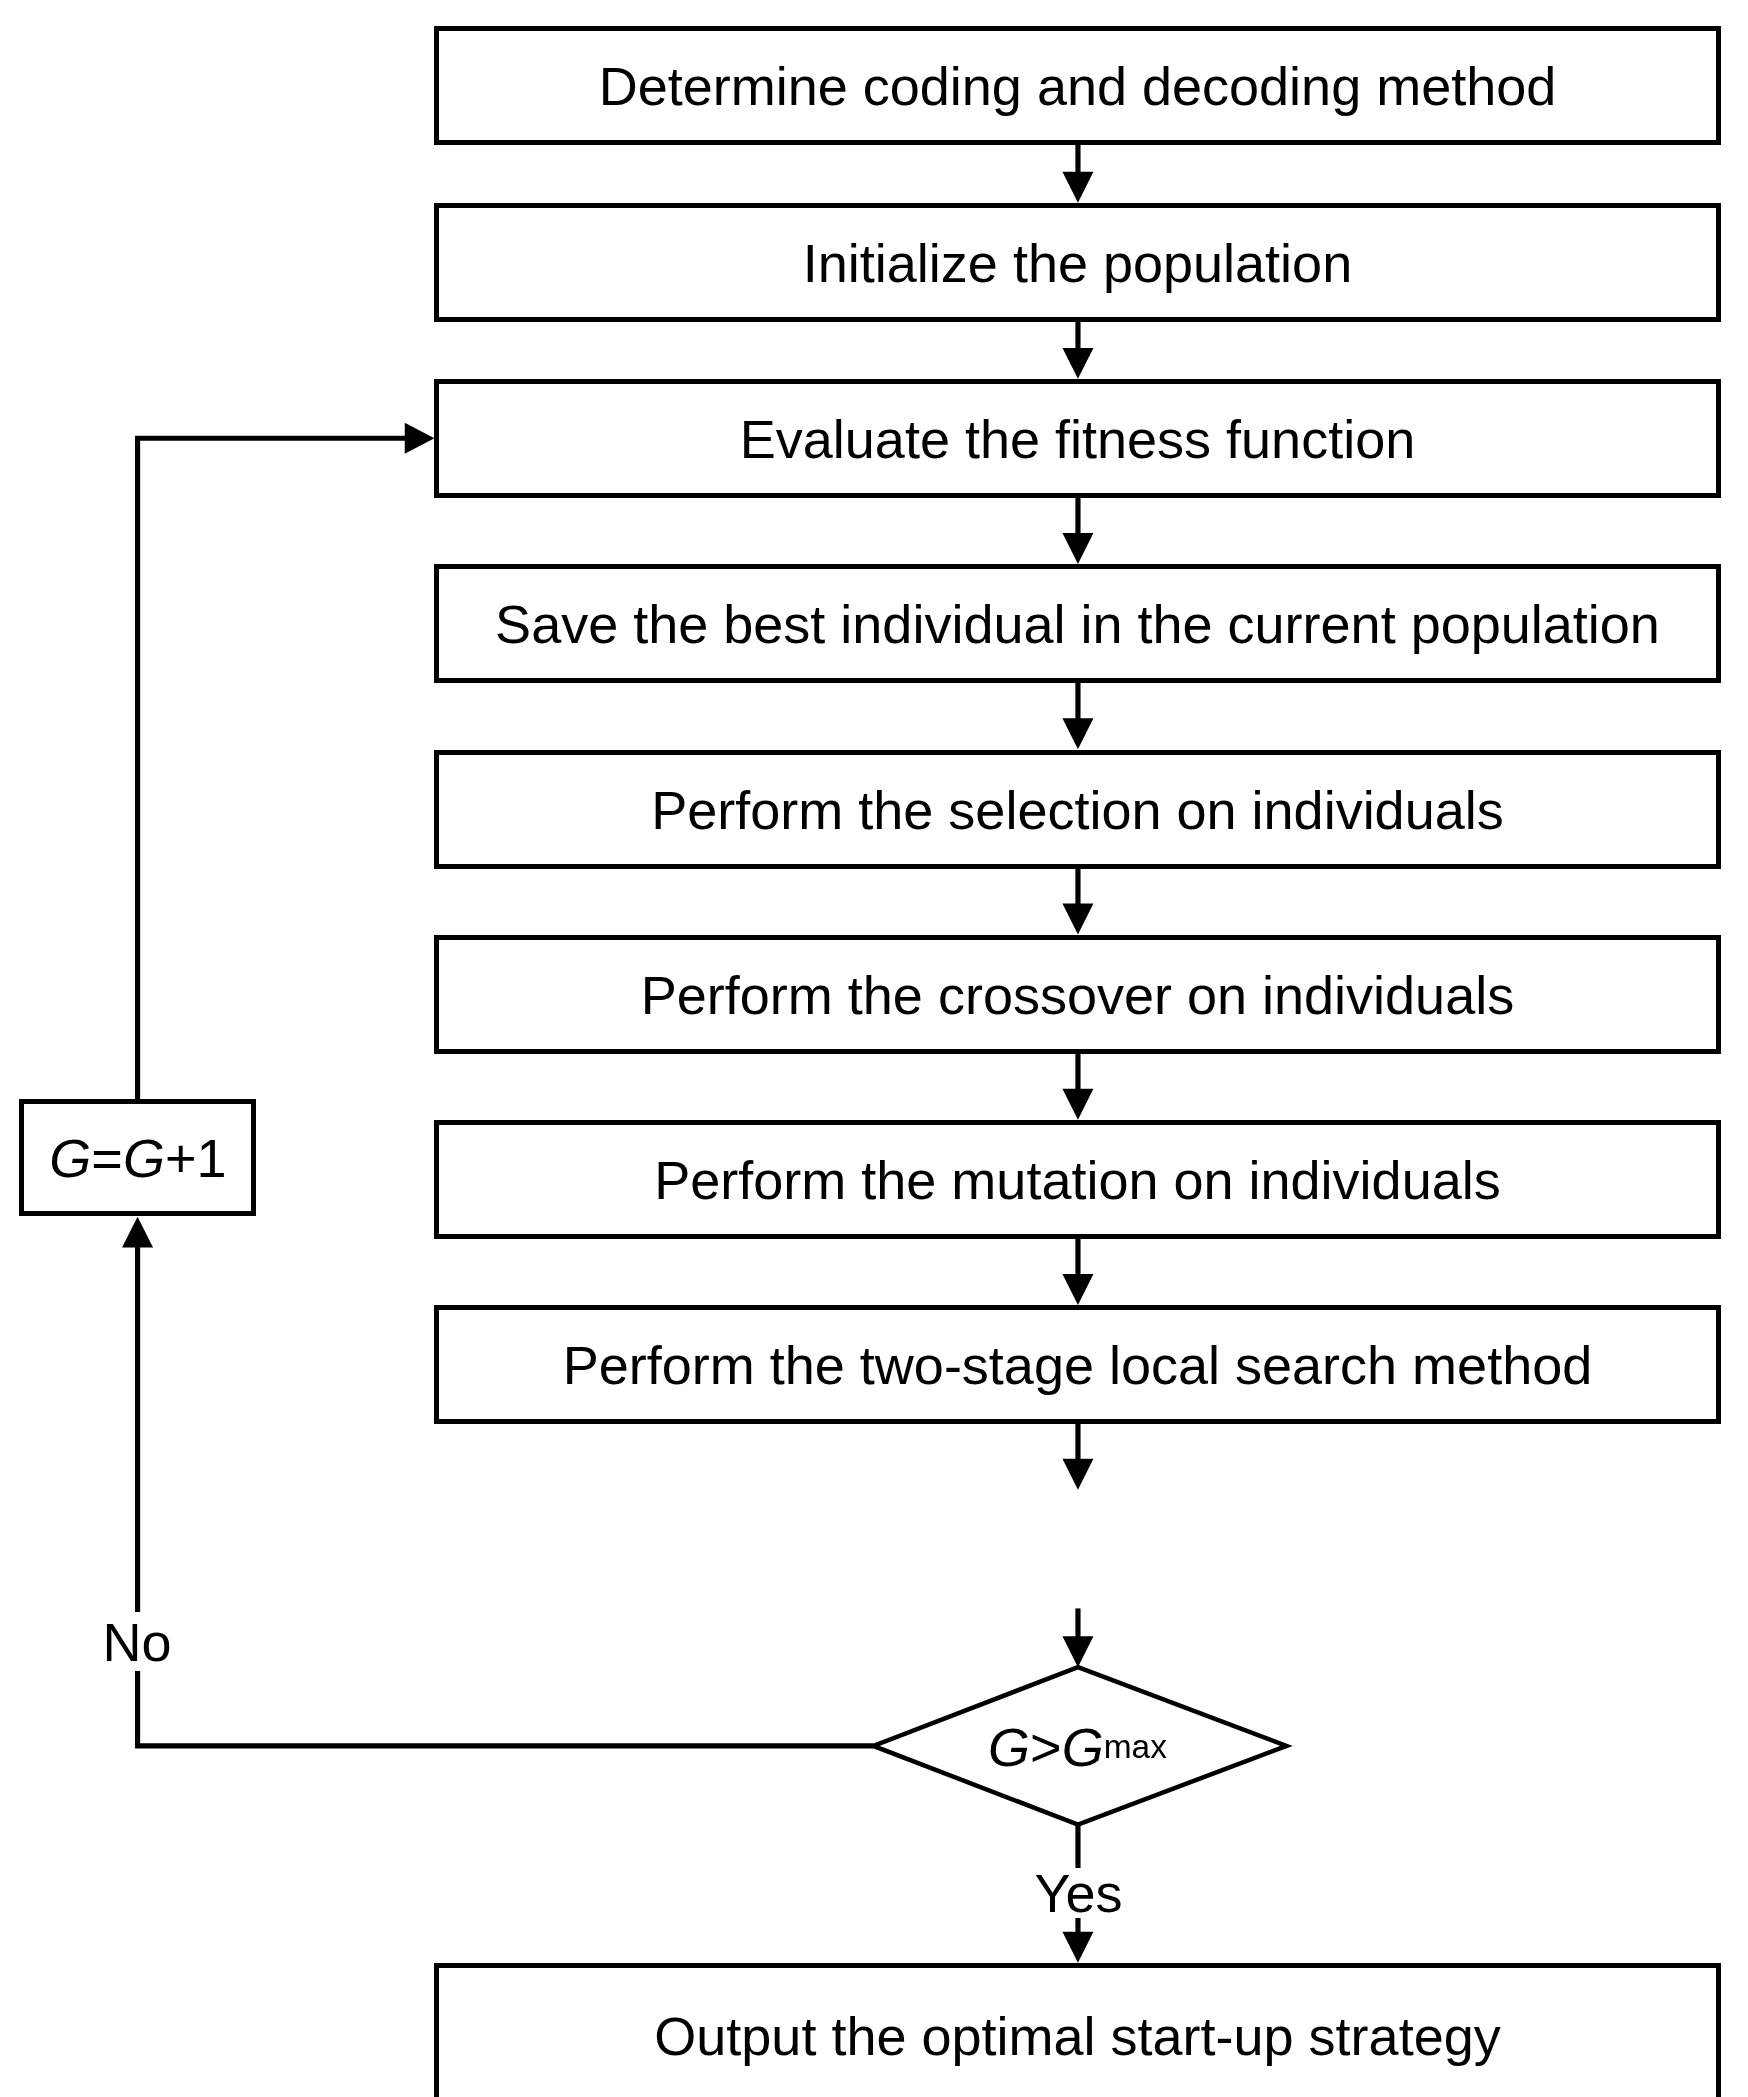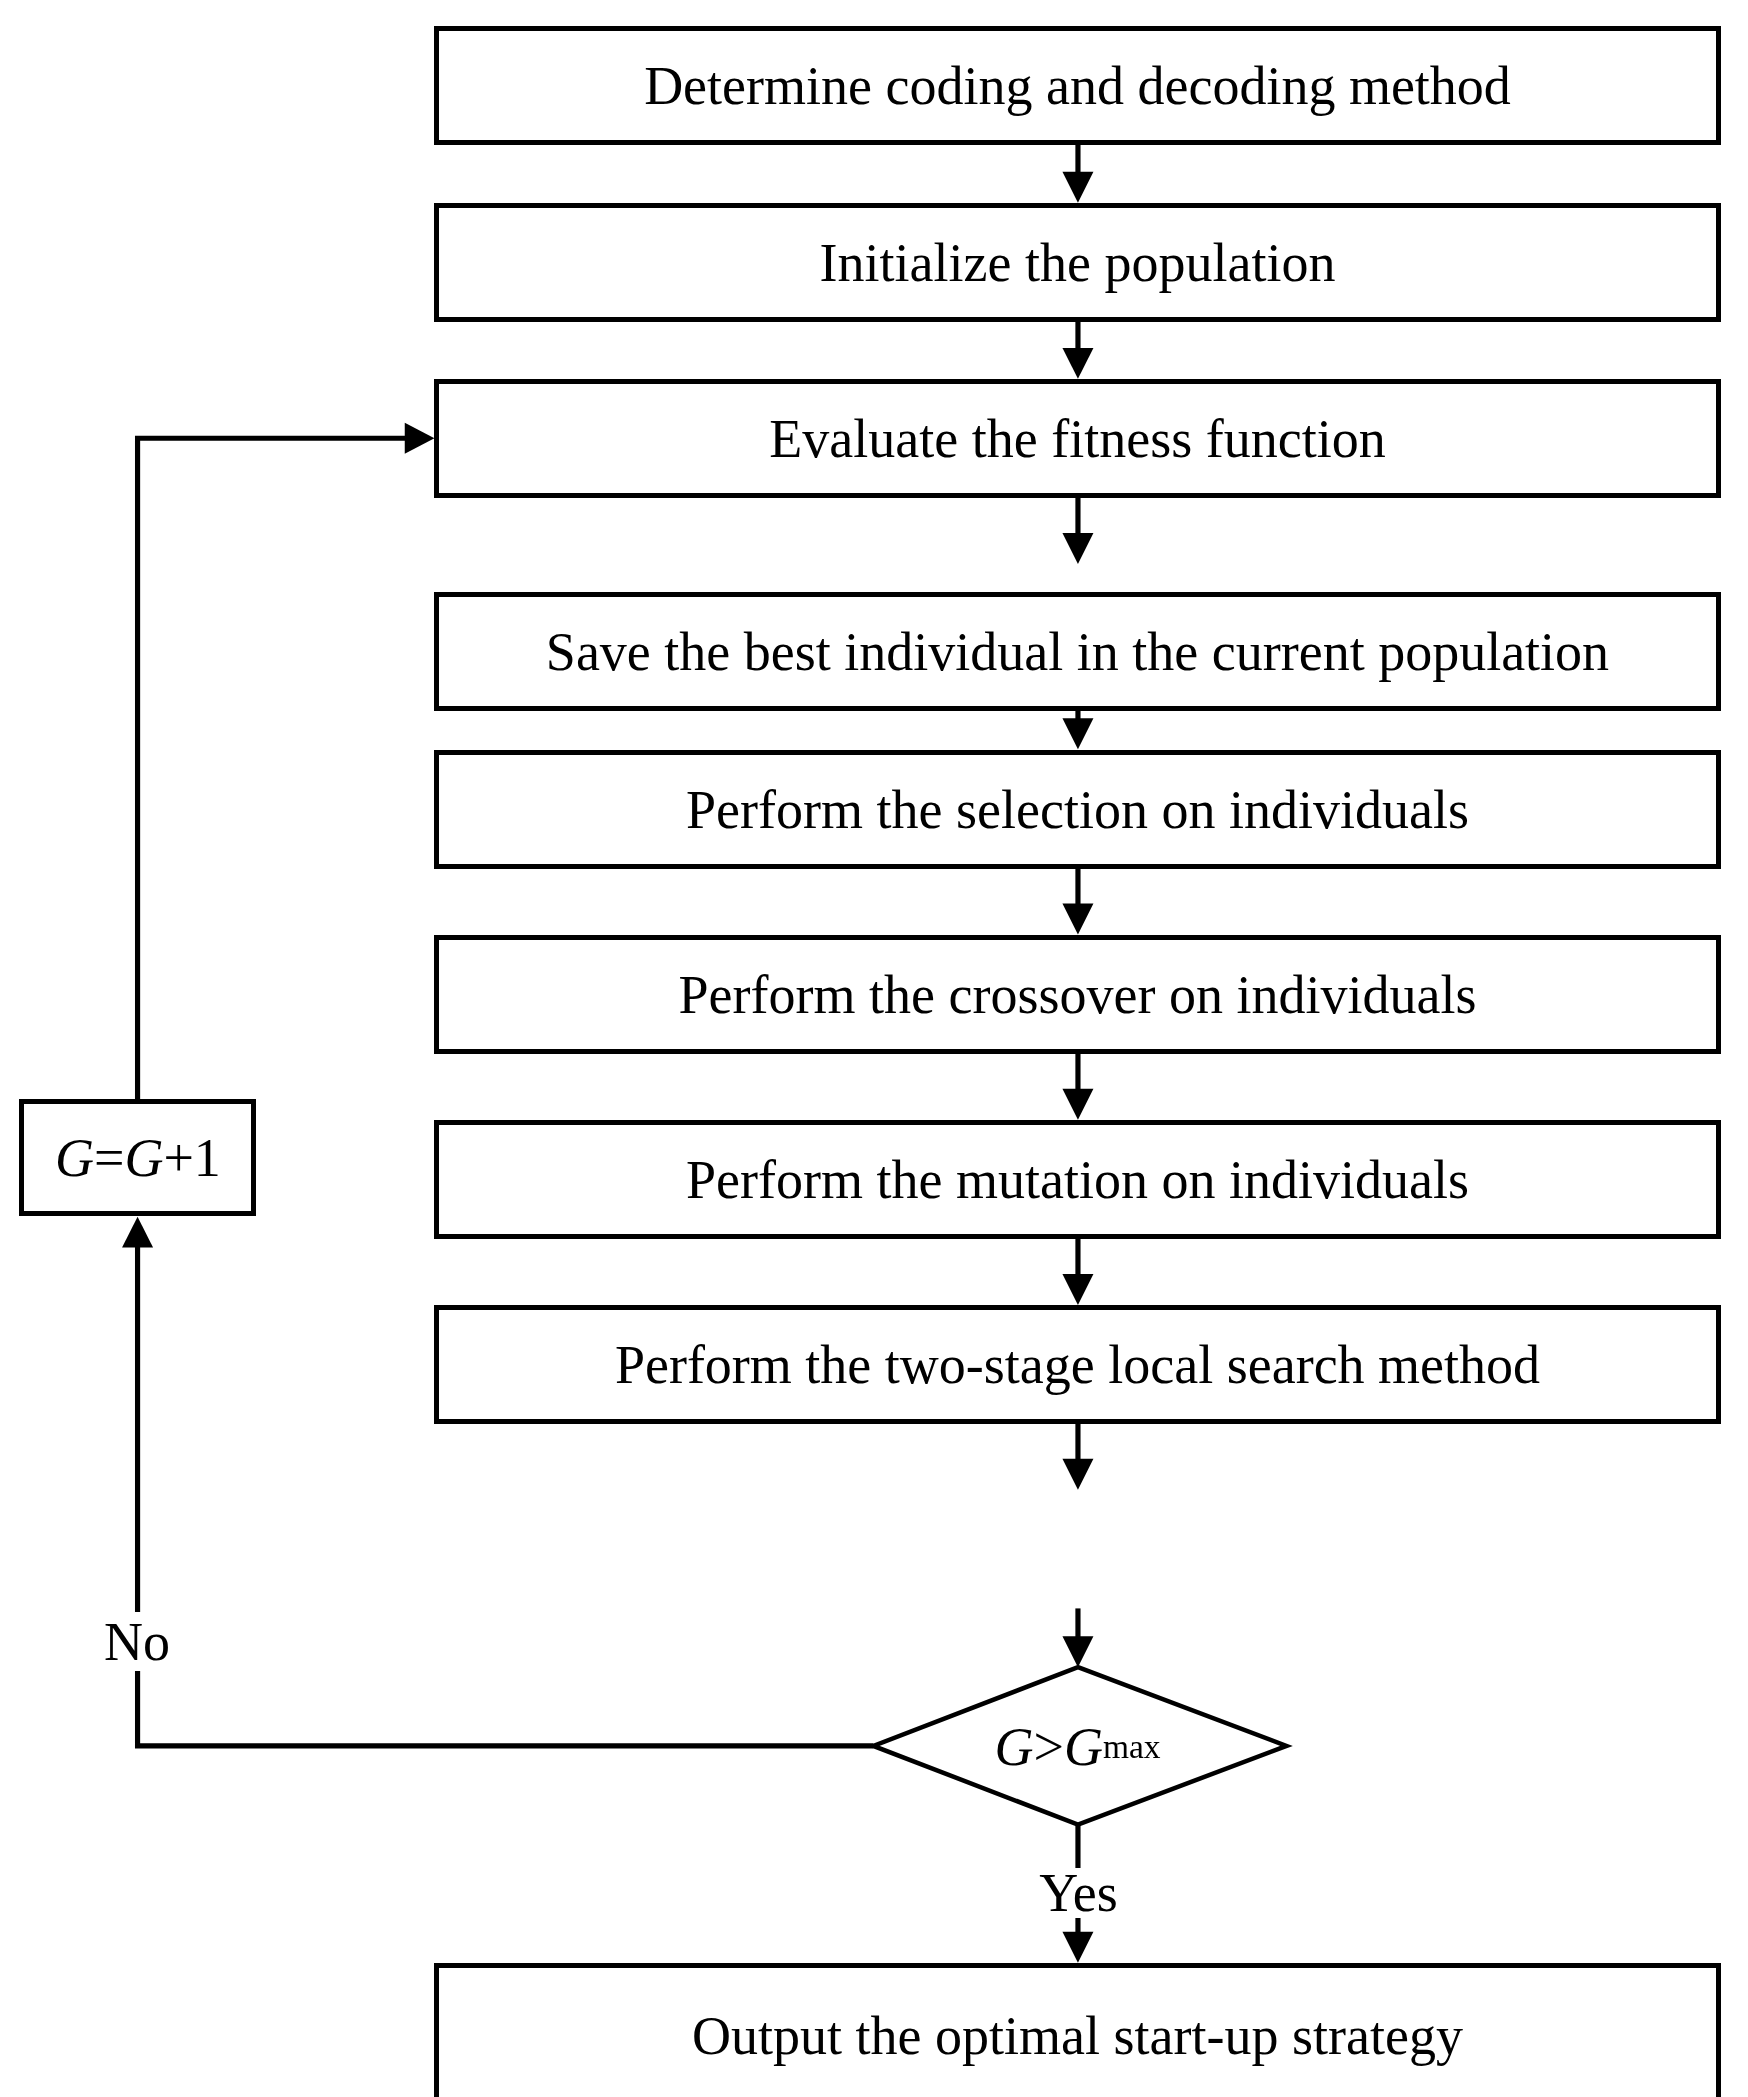--- a/index.html
+++ b/index.html
@@ -1,20 +1,20 @@
 <!DOCTYPE html>
 <html style="font-size:10.3px"><head>
 <meta charset="utf-8">
 <style>
   html,body{margin:0;padding:0;background:#ffffff;}
   .canvas{
     position:relative;
     width:1748px;height:2097px;
     background:#ffffff;
-    font-family:Liberation Serif, serif;
+    font-family:Liberation Sans, sans-serif;
     color:#000;
     overflow:hidden;
   }
   svg.connectors{position:absolute;left:0;top:0;}
   .box{
     position:absolute;
     left:434px;width:1287px;height:119px;
     box-sizing:border-box;
     border:5.2px solid #000;
     background:#ffffff;
@@ -97,21 +97,21 @@
 
   <div class="box" style="top:26px">
       <span>Determine coding and decoding method</span>
     </div>
   <div class="box" style="top:203px">
       <span>Initialize the population</span>
     </div>
   <div class="box" style="top:379px">
       <span>Evaluate the fitness function</span>
     </div>
-  <div class="box" style="top:592px">
+  <div class="box" style="top:564px">
       <span>Save the best individual in the current population</span>
     </div>
   <div class="box" style="top:750px">
       <span>Perform the selection on individuals</span>
     </div>
   <div class="box" style="top:935px">
       <span>Perform the crossover on individuals</span>
     </div>
   <div class="box" style="top:1305px">
       <span>Perform the two-stage local search method</span>

